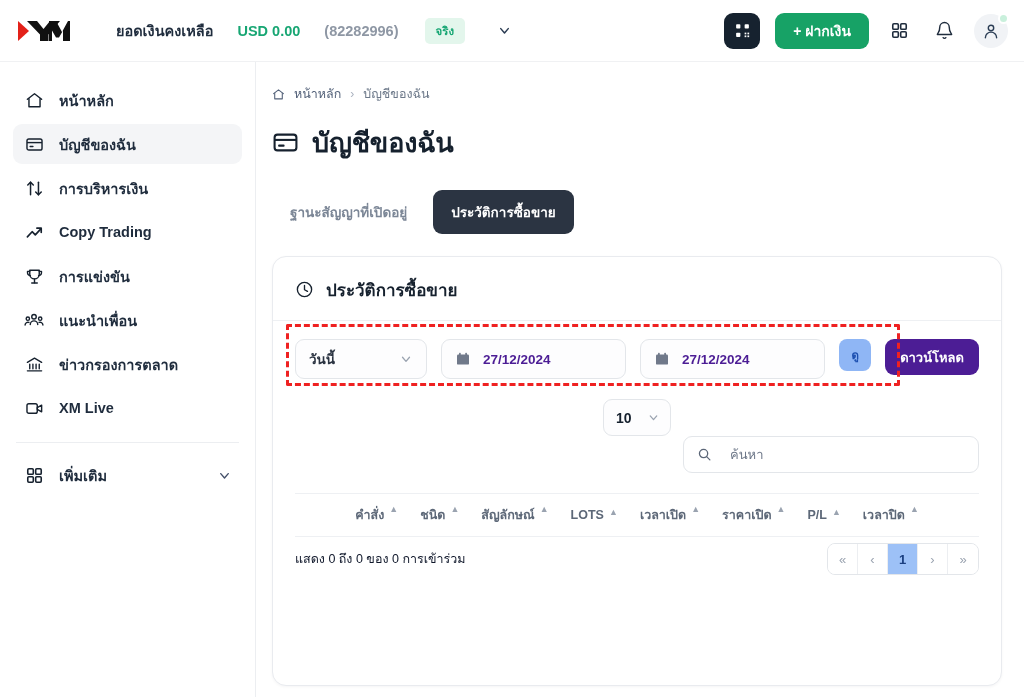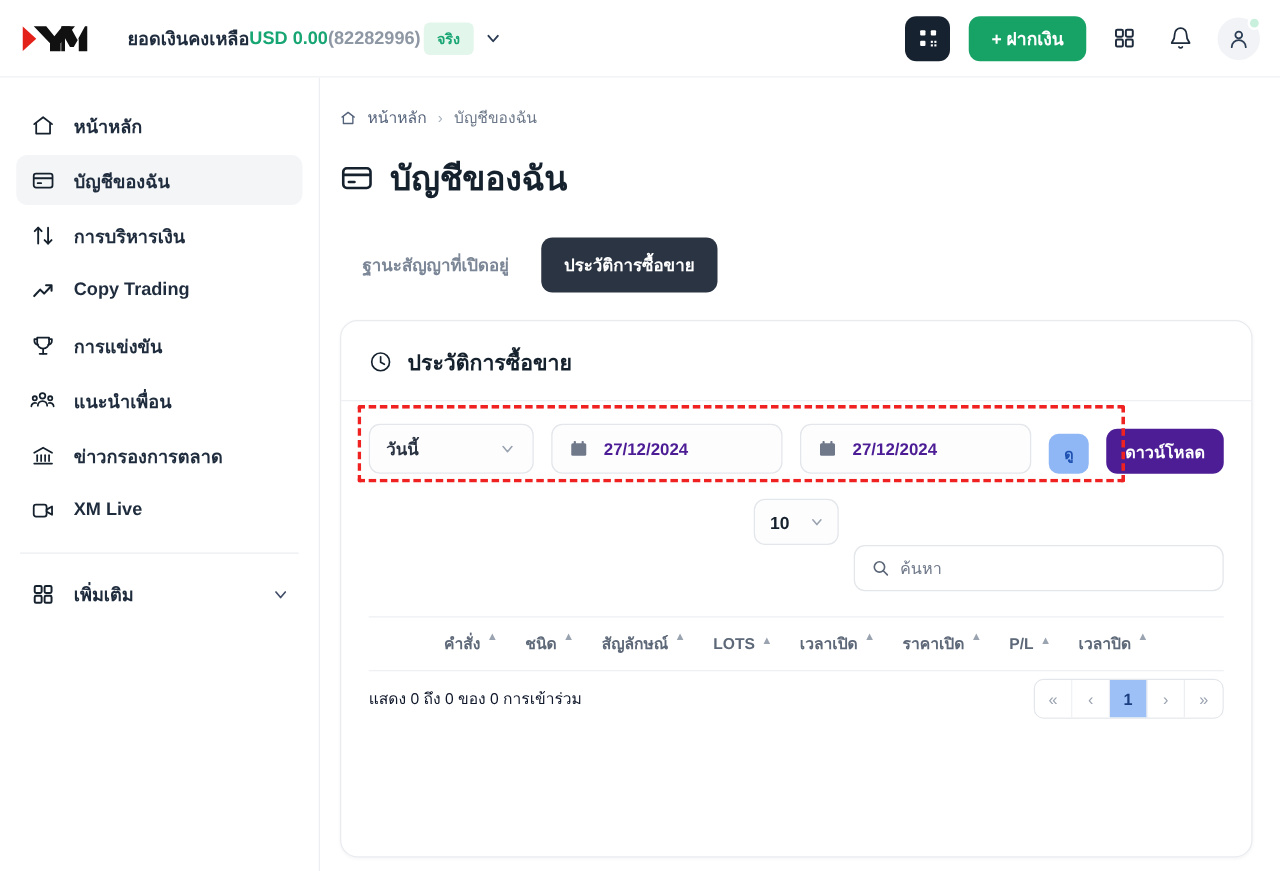--- a/index.html
+++ b/index.html
@@ -16,22 +16,22 @@
     height: 62px; flex: 0 0 62px;
     background: #ffffff;
     display: flex; align-items: center;
     padding: 0 16px 0 18px;
     border-bottom: 1px solid #f0f1f3;
     position: relative; z-index: 5;
   }
   .logo { display: flex; align-items: center; width: 68px; }
   .logo svg { display: block; }
   .balance-wrap {
-    display: flex; align-items: center; gap: 0;
-    margin-left: 16px;
+    display: flex; align-items: center; gap: 24px;
+    margin-left: 30px;
     font-size: 14.5px;
   }
   .bal-label { color: #1f2c3d; font-weight: 700; }
   .bal-amount { color: #17a673; font-weight: 700; }
   .bal-account { color: #8e97a4; font-weight: 700; }
   .bal-badge {
     background: #e3f6ec; color: #17a673;
     font-size: 11.5px; font-weight: 700;
     border-radius: 5px; padding: 4px 11px;
     margin-left: 2px;
@@ -124,21 +124,21 @@
   }
   .card-head {
     display: flex; align-items: center; gap: 12px;
     padding: 19px 22px 17px 22px;
     border-bottom: 1px solid #eef0f3;
     font-size: 17px; font-weight: 700; color: #16212e;
   }
   .card-head .ico { display:flex; align-items:center; color:#16212e;}
 
   .filter-row {
-    display: flex; align-items: flex-end; gap: 14px;
+    display: flex; align-items: flex-start; gap: 14px;
     padding: 18px 22px 6px 22px;
   }
   .select-box, .date-box {
     height: 40px; border: 1px solid #e3e6ea; border-radius: 9px;
     background: #fdfdfe; display: flex; align-items: center;
     padding: 0 13px; font-size: 13.5px; color: #2b3442; font-weight: 600;
     cursor: pointer;
   }
   .select-box { width: 132px; justify-content: space-between; }
   .select-box .chev { color: #9aa3b0; display:flex; }
@@ -174,21 +174,21 @@
   .pagesize {
     width: 68px; height: 37px; border: 1px solid #e3e6ea; border-radius: 9px;
     background: #fdfdfe; display: flex; align-items: center; justify-content: space-between;
     padding: 0 10px 0 12px; font-size: 14px; color: #16212e; font-weight: 700; cursor: pointer;
   }
   .pagesize .chev { color: #9aa3b0; display:flex; }
   .search-box {
     margin-left: auto;
     width: 296px; height: 37px;
     border: 1px solid #e3e6ea; border-radius: 9px; background: #fff;
-    display: flex; align-items: center; gap: 8px; padding: 0 13px;
+    display: flex; align-items: center; gap: 18px; padding: 0 13px;
   }
   .search-box .sico { color: #5b6677; display: flex; align-items: center; }
   .search-box input {
     border: none; outline: none; font-size: 13px; color: #16212e;
     font-family: inherit; background: transparent; width: 100%;
   }
   .search-box input::placeholder { color: #6e7889; }
 
   .table-head {
     margin: 20px 22px 0 22px;

